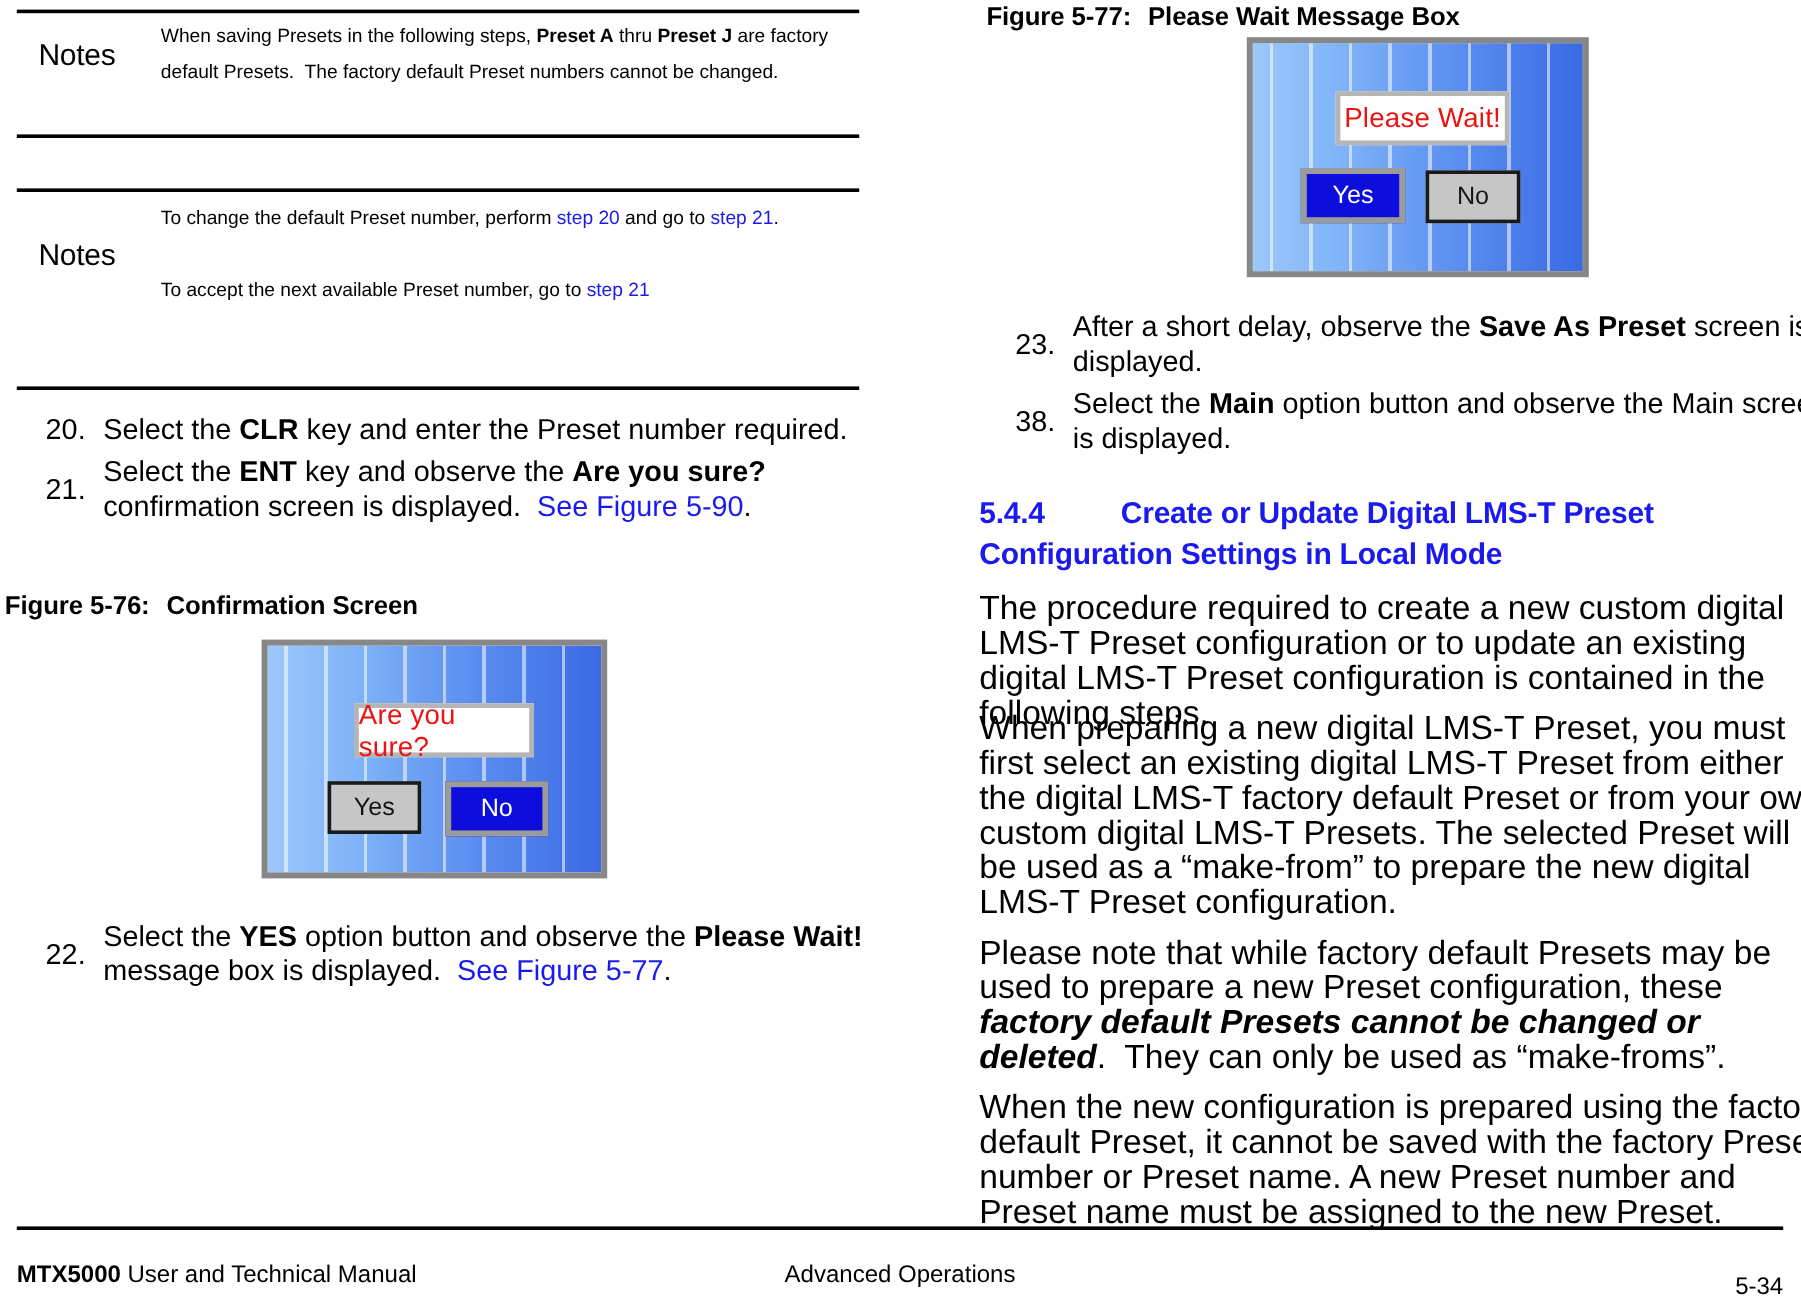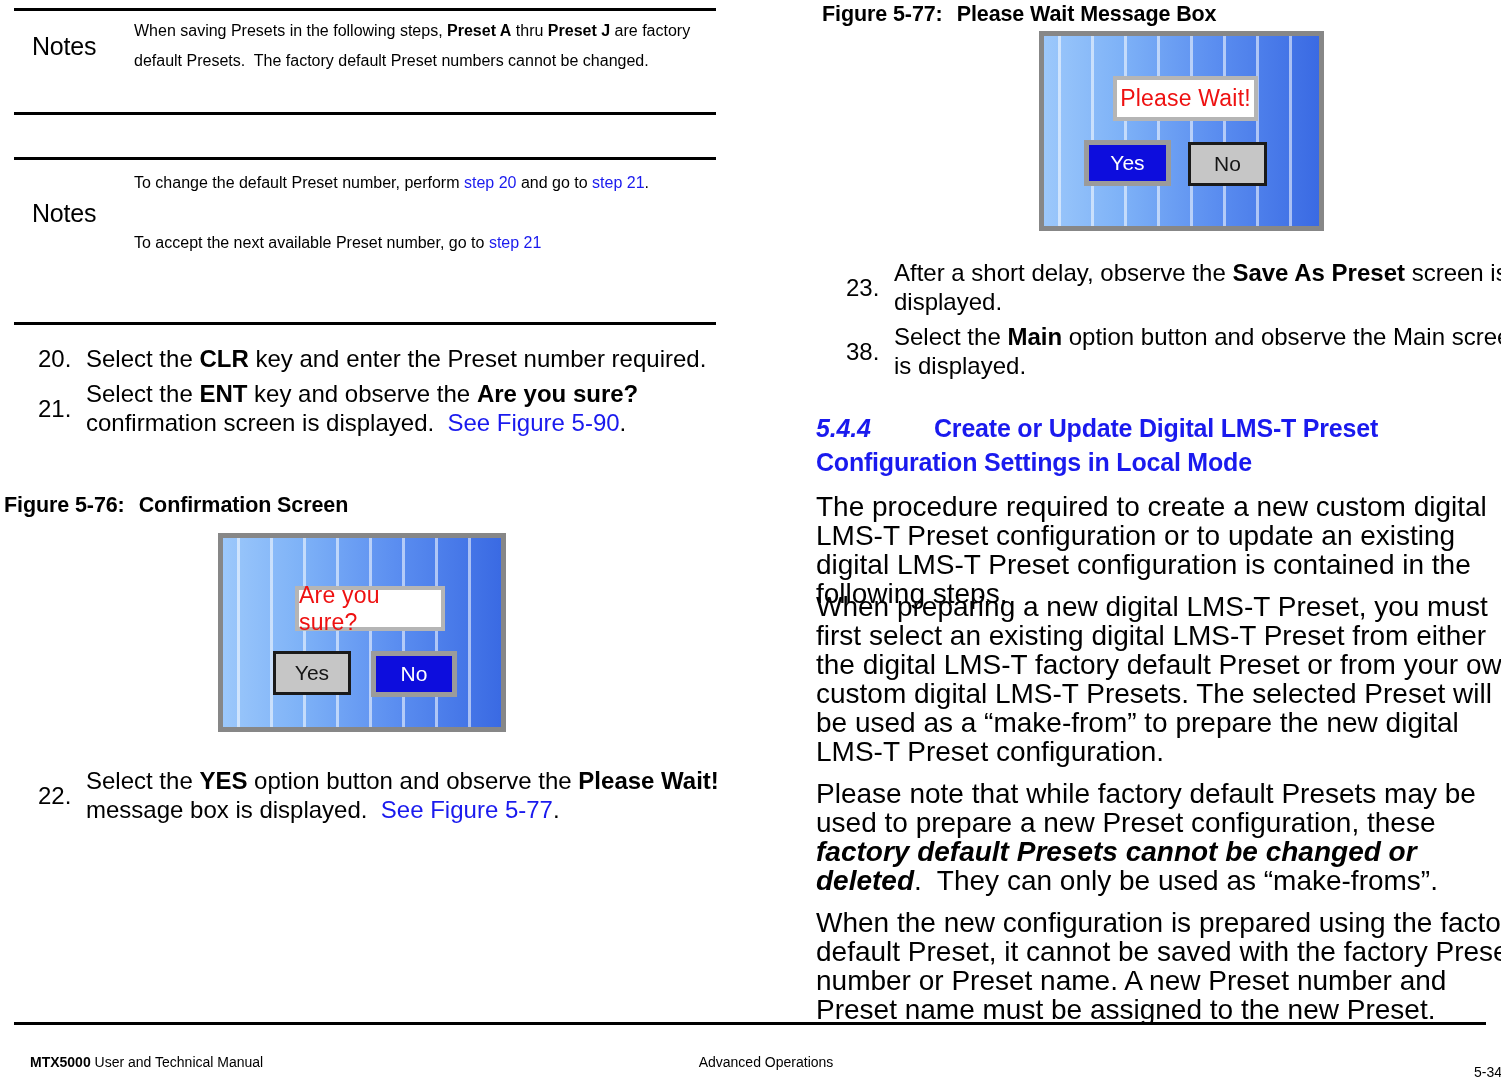--- a/index.html
+++ b/index.html
@@ -166,21 +166,21 @@
     left: 0px;
     width: 712px;
   }
   .heading {
     color: #1a1aee;
     font-weight: bold;
     font-size: 25px;
     line-height: 34px;
     letter-spacing: -0.2px;
   }
-  .heading .hnum { display: inline-block; width: 118px; font-style: italic; }
+  .heading .hnum { display: inline-block; width: 118px; }
 
   .para {
     position: absolute;
     left: 0px;
     width: 712px;
     font-size: 28px;
     line-height: 29px;
   }
 
   
@@ -191,23 +191,22 @@
     width: 1472px;
     height: 3px;
     background: #000000;
   }
   .footer {
     position: absolute;
     left: 14px;
     top: 1046px;
     width: 1472px;
     height: 32px;
-    font-size: 14px;
+    font-size: 20px;
     line-height: 32px;
-    margin-left: 16px;
   }
   .footer-left   { position: absolute; left: 0px;  top: 0; }
   .footer-center { position: absolute; left: 0; right: 0; top: 0; text-align: center; }
   .footer-right  { position: absolute; right: 0px; top: 10px; }
 </style>
 </head>
 <body>
 
 <div class="page">
 

